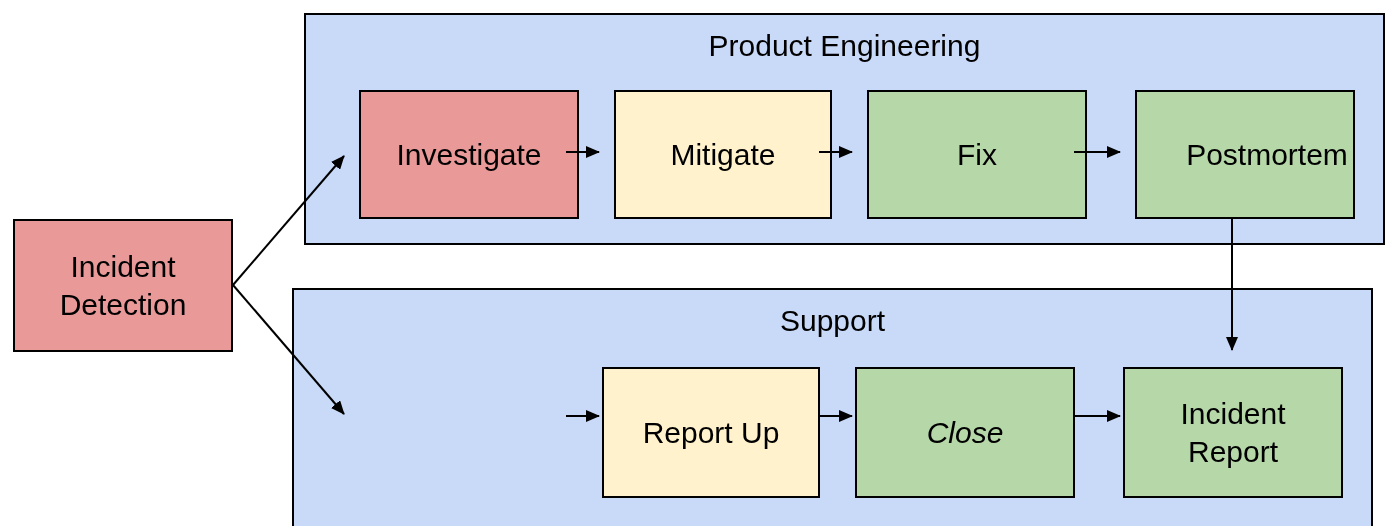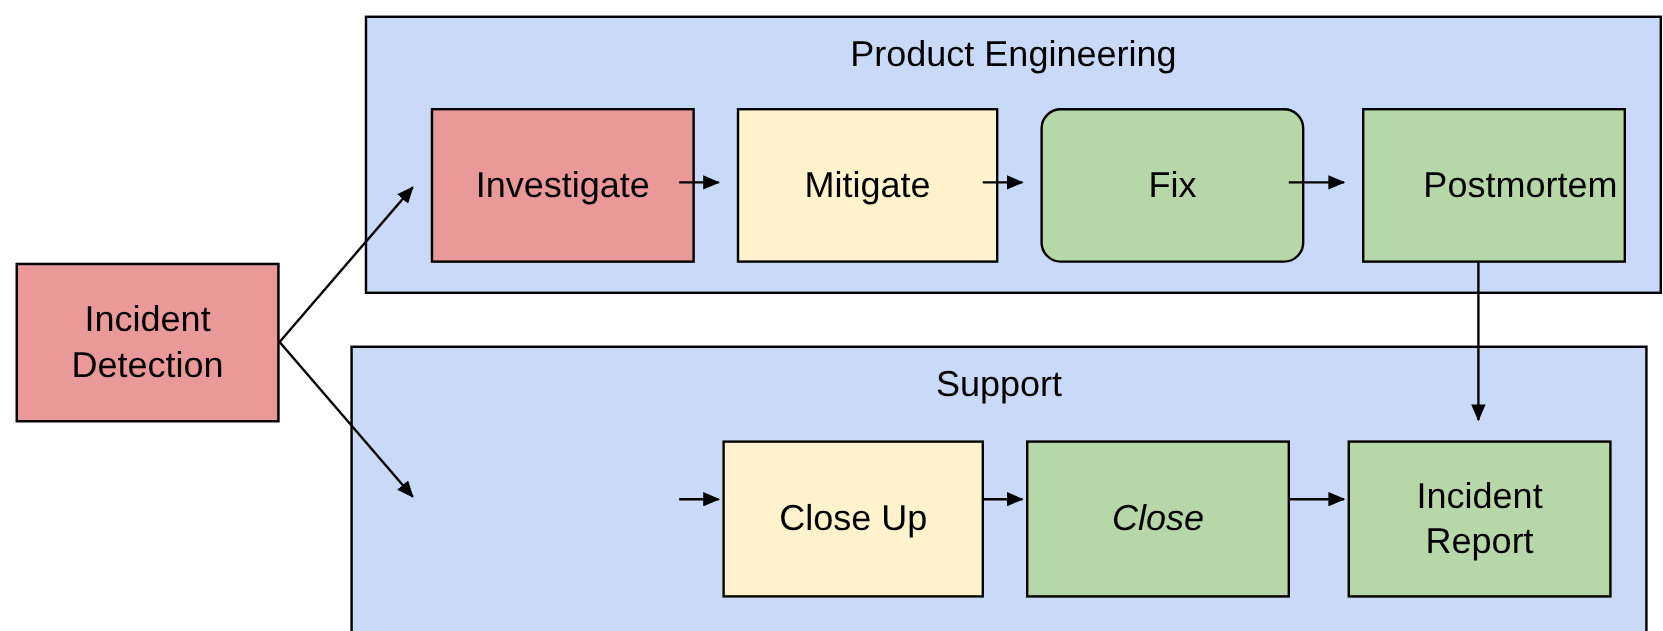--- a/index.html
+++ b/index.html
@@ -42,21 +42,21 @@
     font-size: 30px;
     line-height: 38px;
     white-space: pre-line;
   }
   
   .node-start { left: 13px; top: 219px; width: 220px; height: 133px; }
   
   .pe-step { top: 75px; height: 129px; }
   .pe-0 { left: 53px;  width: 220px; }
   .pe-1 { left: 308px; width: 218px; }
-  .pe-2 { left: 561px; width: 220px; border-radius: 17px; }
+  .pe-2 { left: 561px; width: 220px; }
   .pe-3 { left: 829px; width: 220px; padding-left: 44px; }
   
   .sup-step { top: 77px; height: 131px; }
   .sup-0 { left: 53px;  width: 220px; }
   .sup-1 { left: 308px; width: 218px; }
   .sup-2 { left: 561px; width: 220px; }
   .sup-3 { left: 829px; width: 220px; }
   .arrows {
     position: absolute;
     left: 0; top: 0;
@@ -88,21 +88,21 @@
     <div class="node pe-step pe-3" style="background-color: rgb(182, 215, 168);">
       <span class="node-label">Postmortem</span>
     </div>
   </div>
 
   <div class="lane lane-support" style="background-color: rgb(201, 218, 248);">
     <div class="lane-title">Support</div>
 
 
     <div class="node sup-step sup-1" style="background-color: rgb(255, 242, 204);">
-      <span class="node-label">Close Up</span>
+      <span class="node-label">Report Up</span>
     </div>
 
     <div class="node sup-step sup-2" style="background-color: rgb(182, 215, 168); font-style: italic;">
       <span class="node-label">Close</span>
     </div>
 
     <div class="node sup-step sup-3" style="background-color: rgb(182, 215, 168);">
       <span class="node-label">Incident
 Report</span>
     </div>

